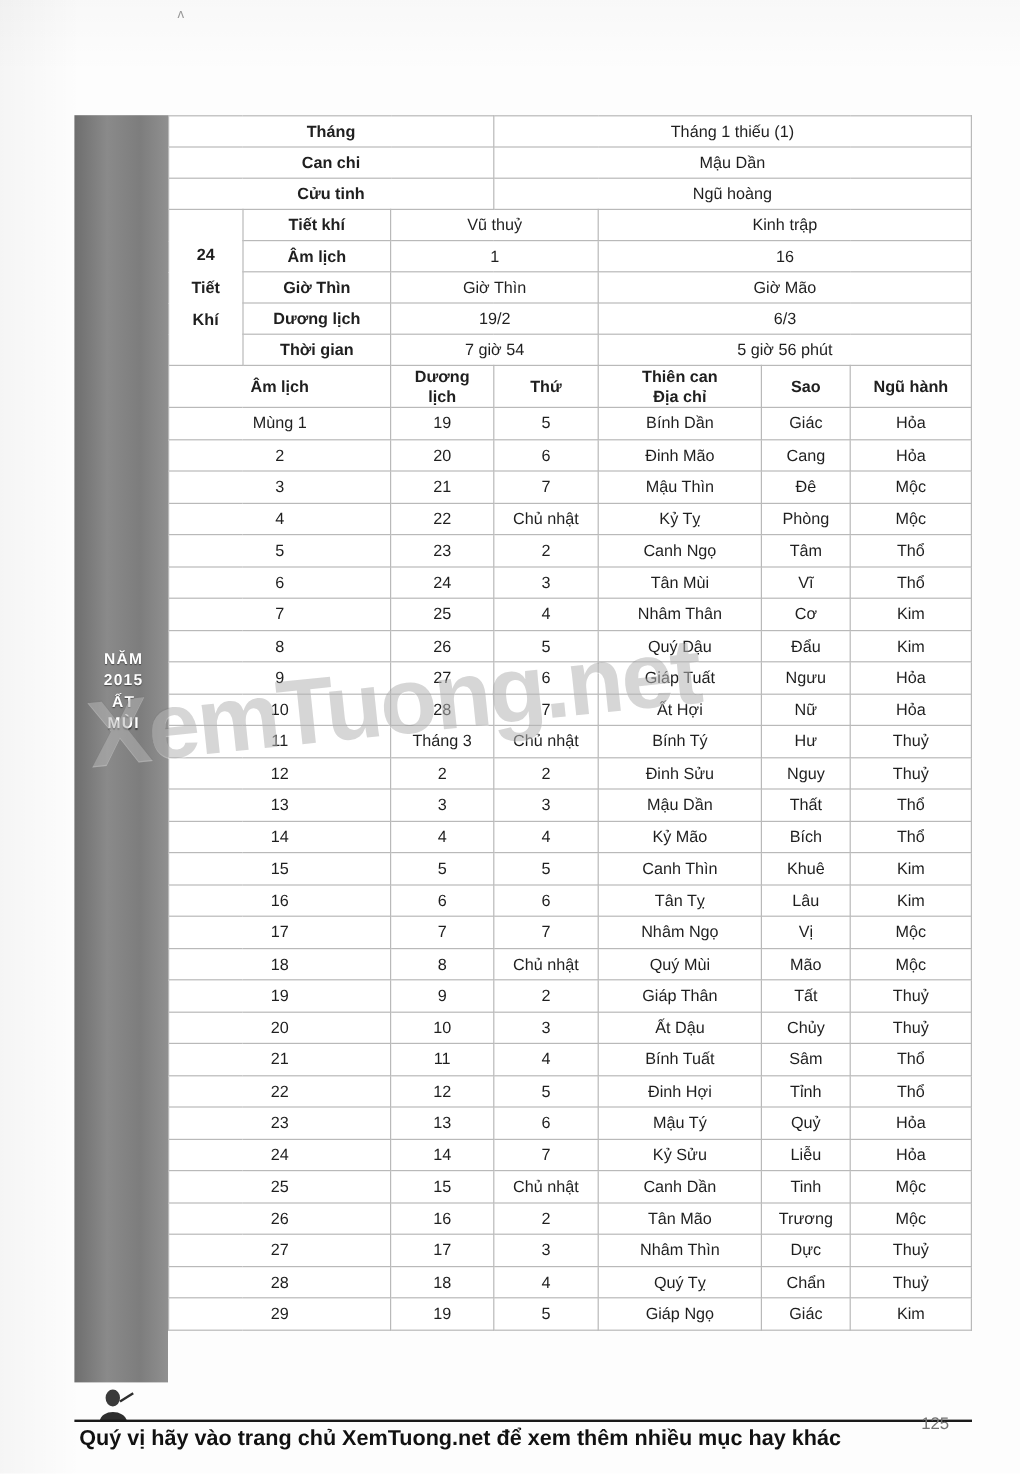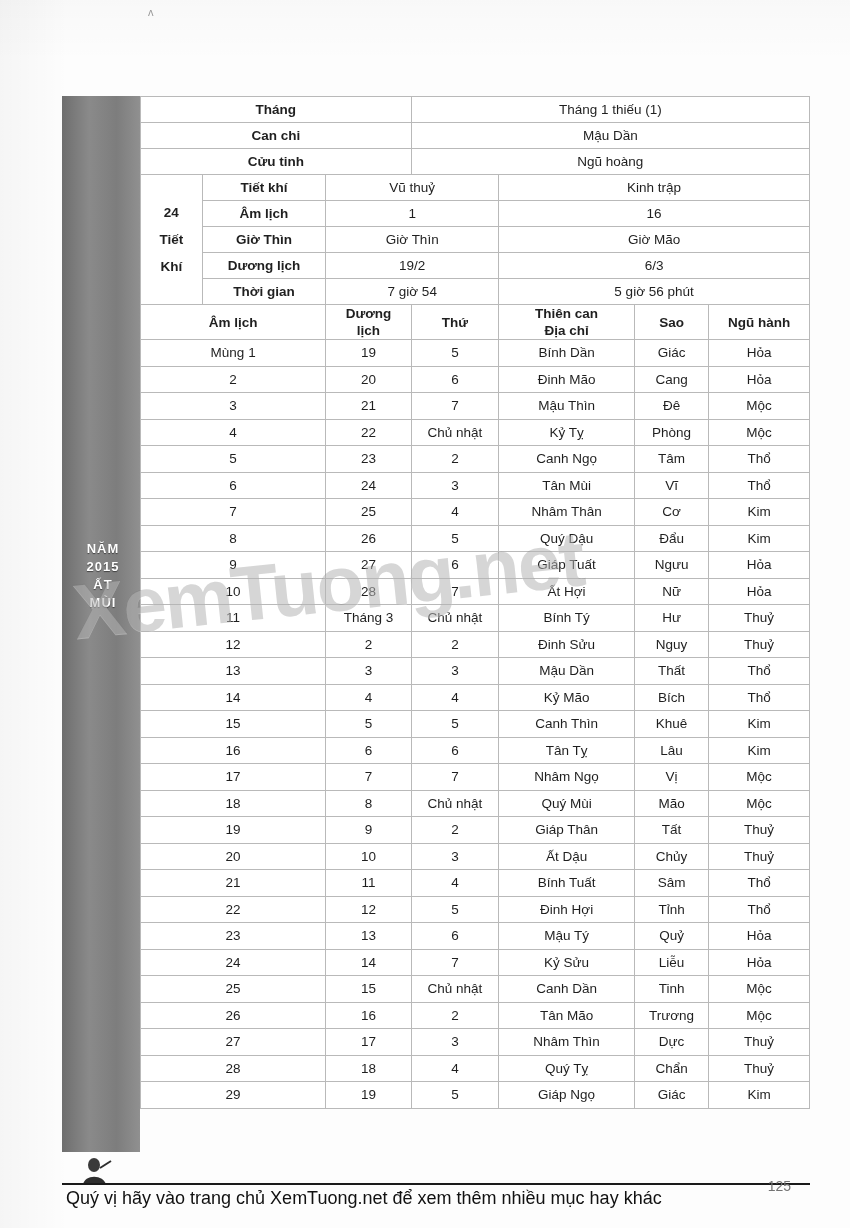--- a/index.html
+++ b/index.html
@@ -155,21 +155,21 @@
     right: 40px;
     top: 1183px;
     height: 2px;
     background: #1a1a1a;
   }
   .footer-text {
     position: absolute;
     left: 66px;
     top: 1188px;
     font-size: 18px;
-    font-weight: normal;
+    font-weight: bold;
     color: #111111;
     white-space: nowrap;
     font-family: "Liberation Sans", sans-serif;
   }
   .page-num {
     position: absolute;
     right: 59px;
     top: 1178px;
     font-size: 14px;
     font-weight: normal;

